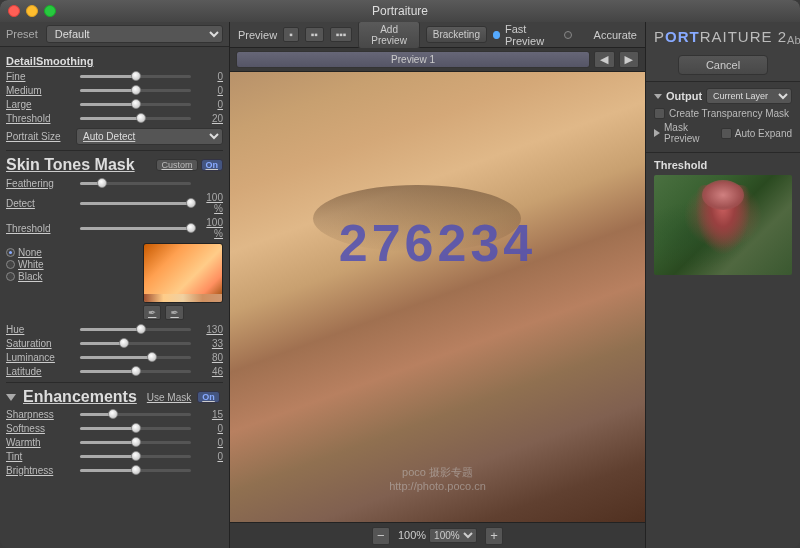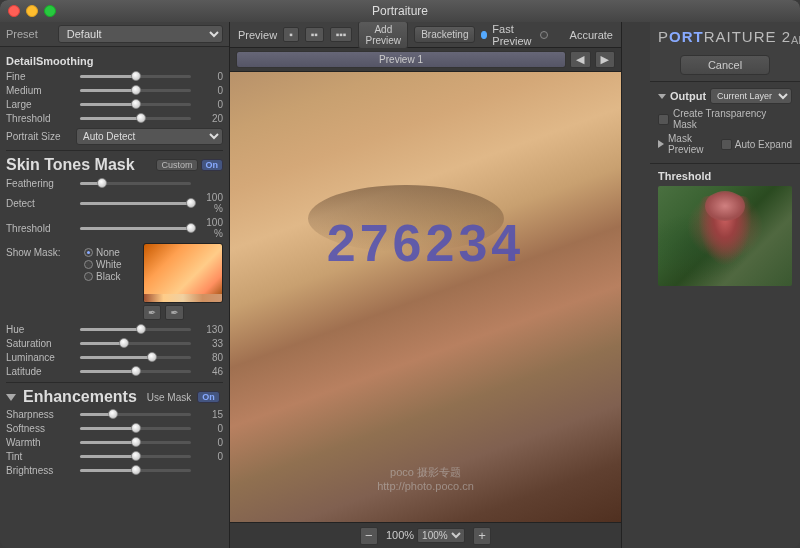--- a/index.html
+++ b/index.html
@@ -61,21 +61,21 @@
       justify-content: space-between;
       padding: 4px 8px;
       background: #404040;
       border-bottom: 1px solid #282828;
     }
     .panel-header-title { font-size: 12px; font-weight: bold; color: #ddd; }
 
     .toolbar-row {
       display: flex;
       align-items: center;
-      gap: 20px;
+      gap: 8px;
       padding: 3px 6px;
       background: #404040;
       border-bottom: 1px solid #282828;
     }
     .toolbar-btn {
       background: linear-gradient(to bottom, #5a5a5a, #484848);
       border: 1px solid #333;
       border-radius: 3px;
       color: #ccc;
       font-size: 10px;
@@ -90,20 +90,21 @@
       color: #ddd;
       font-size: 11px;
       padding: 1px 4px;
       flex: 1;
     }
 
     .scroll-area {
       flex: 1;
       overflow-y: auto;
       padding: 6px;
+      text-decoration: underline;
     }
     .scroll-area::-webkit-scrollbar { width: 6px; }
     .scroll-area::-webkit-scrollbar-thumb { background: #555; border-radius: 3px; }
 
     .section-title {
       font-size: 11px;
       font-weight: bold;
       color: #ddd;
       margin-bottom: 4px;
       margin-top: 2px;
@@ -399,26 +400,25 @@
     .zoom-select {
       background: #555;
       border: 1px solid #333;
       border-radius: 2px;
       color: #ccc;
       font-size: 10px;
     }
 
     
     .right-panel {
-      width: 179px;
+      width: 155px;
       background: #3c3c3c;
       border-left: 1px solid #222;
       display: flex;
       flex-direction: column;
-      padding-left: 28px;
     }
     .right-panel-top {
       background: #404040;
       border-bottom: 1px solid #282828;
       padding: 6px 8px;
     }
     .portraiture-brand {
       font-size: 15px;
       color: #bbb;
       letter-spacing: 1px;
@@ -647,21 +647,20 @@
         <div class="slider-track">
           <div class="slider-fill" style="width:100%"></div>
           <div class="slider-thumb" style="left:100%"></div>
         </div>
         <span class="slider-value">100 %</span>
       </div>
 
       <div style="display:flex;gap:6px;margin:4px 0;">
         <div style="flex:1;">
           <div class="show-mask-section">
-            <span class="show-mask-label">Show Mask:</span>
             <div class="radio-group">
               <div class="radio-row">
                 <span class="radio-circle selected"></span>
                 <span>None</span>
               </div>
               <div class="radio-row">
                 <span class="radio-circle"></span>
                 <span>White</span>
               </div>
               <div class="radio-row">

